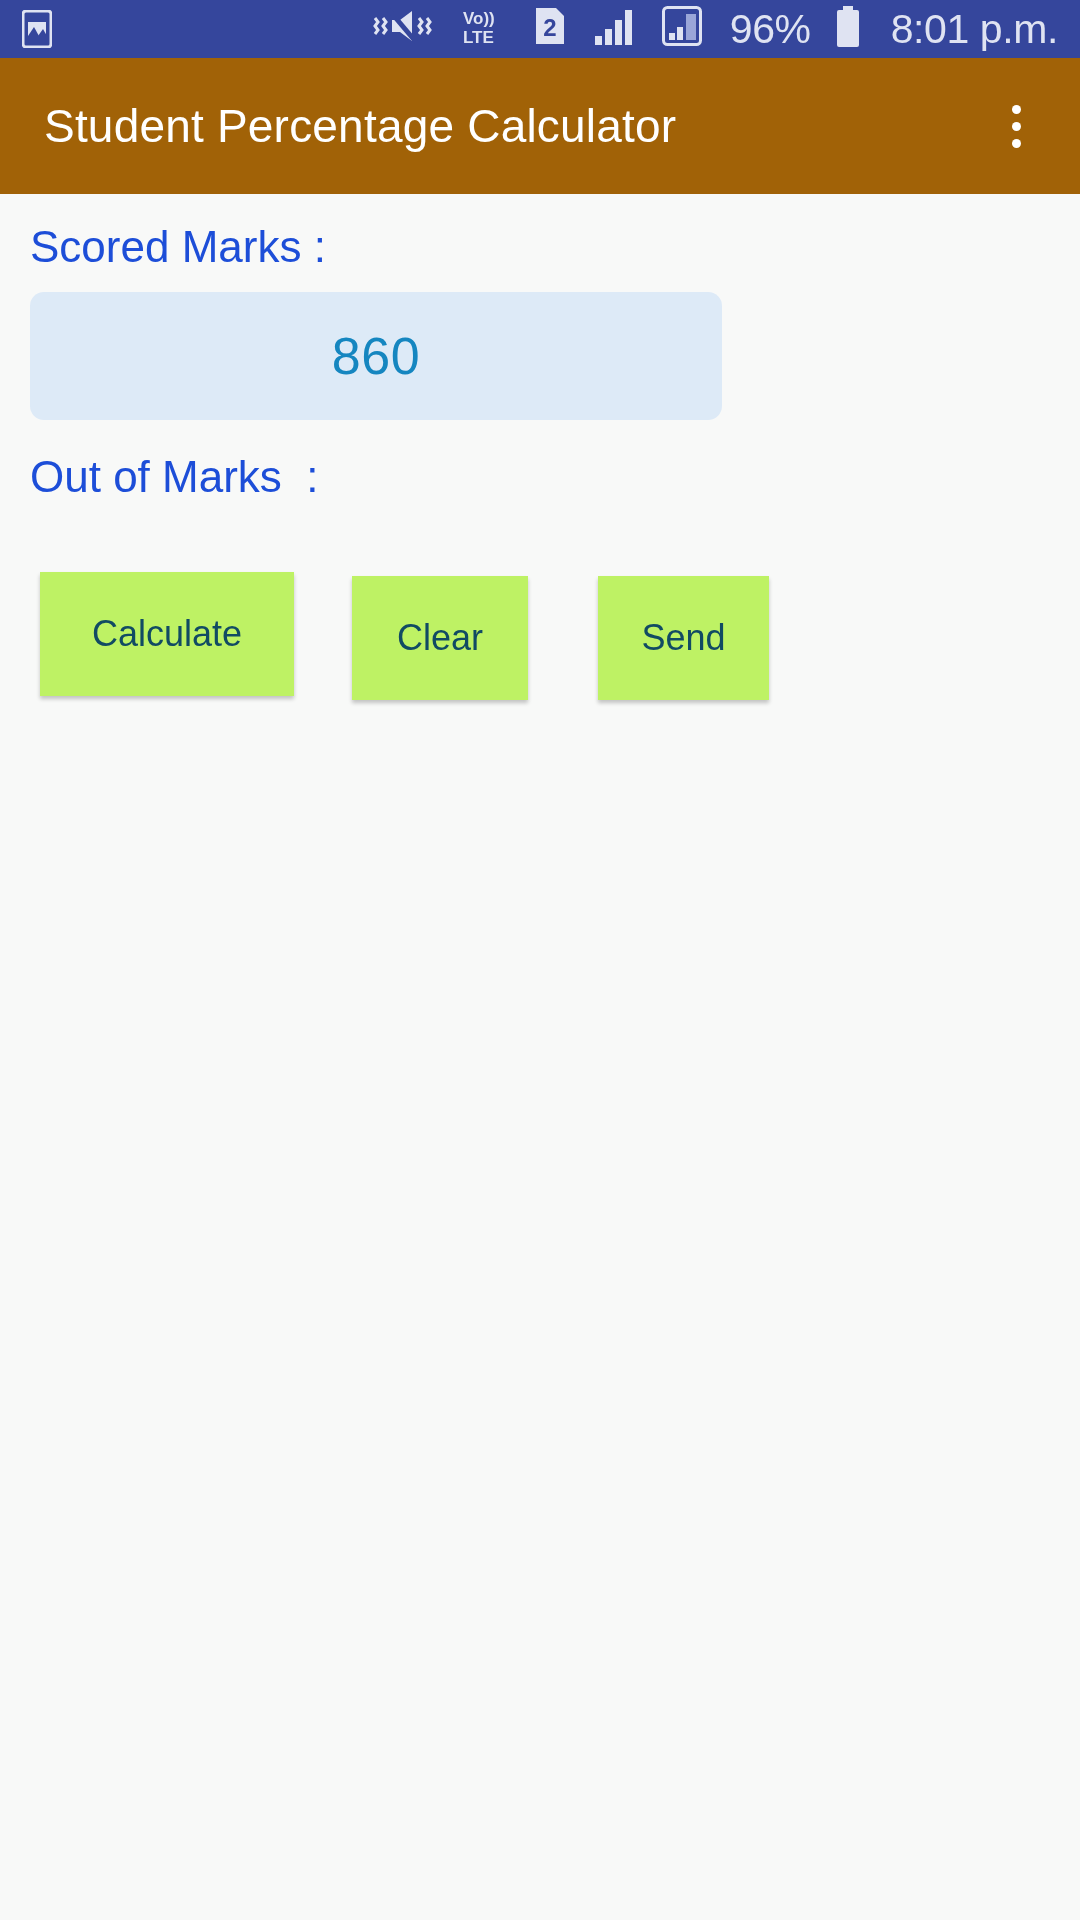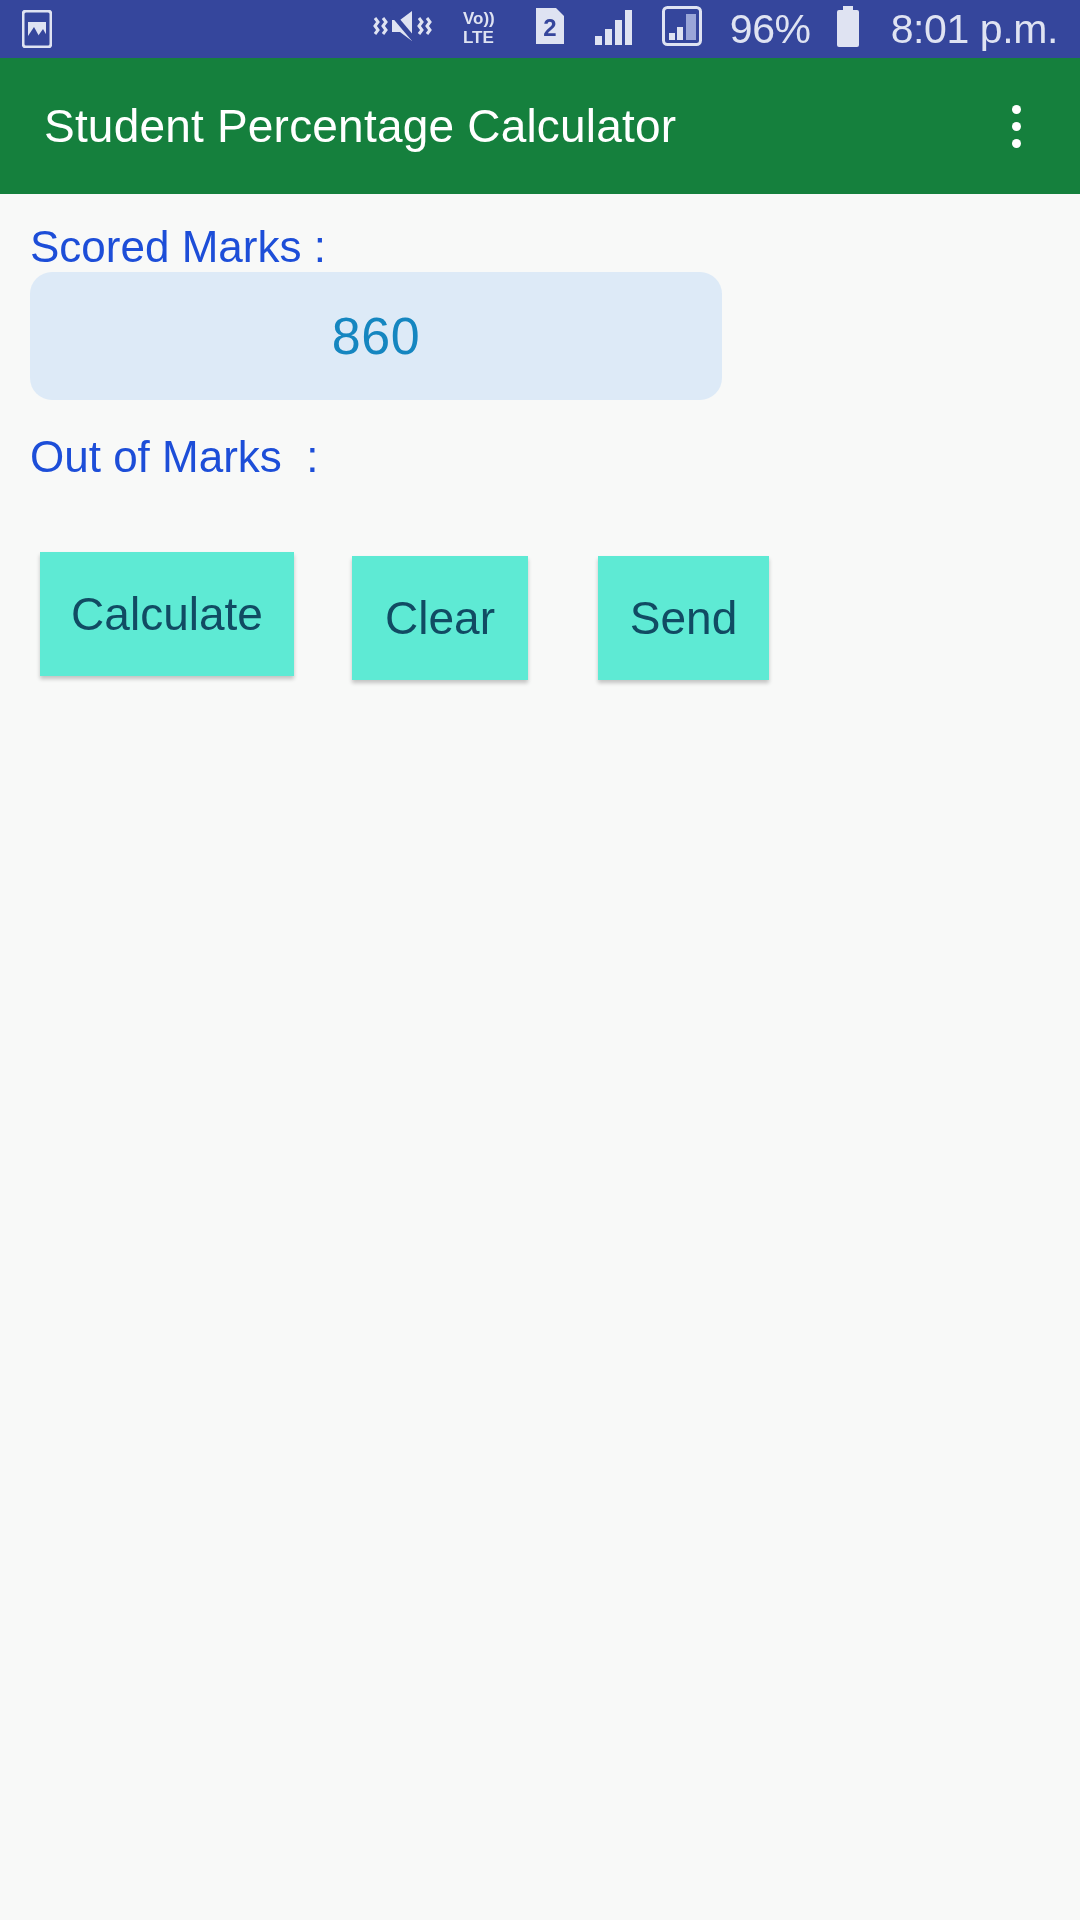--- a/index.html
+++ b/index.html
@@ -51,21 +51,21 @@
     font-family: "Liberation Sans", sans-serif;
     letter-spacing: -0.4px;
     white-space: nowrap;
   }
   .sb-pct { margin-right: -4px; }
   .sb-time { margin-left: 2px; }
 
   
   .app-bar {
     height: 136px;
-    background: #15803d;
+    background: #a16207;
     display: flex;
     align-items: center;
     padding: 0 36px 0 44px;
     flex: none;
     box-sizing: border-box;
   }
   .app-title {
     color: #ffffff;
     font-size: 46px;
     font-family: "Liberation Sans", sans-serif;
@@ -102,24 +102,25 @@
   .field-label {
     color: #1d4ed8;
     font-size: 44px;
     font-family: "Liberation Sans", sans-serif;
     white-space: pre;
   }
   .label-scored { margin-top: 28px; }
   .label-outof  { margin-top: 32px; }
 
   .input-box {
+    margin-top: 20px;
     width: 692px;
     height: 128px;
     background: #ddeaf7;
-    border-radius: 22px;
+    border-radius: 14px;
     display: flex;
     align-items: center;
     justify-content: center;
     position: relative;
     box-sizing: border-box;
   }
   .input-value {
     color: #1586c0;
     font-size: 52px;
     font-family: "Liberation Sans", sans-serif;
@@ -158,24 +159,24 @@
   }
 
   
   .button-row {
     margin-top: 70px;
     display: flex;
     align-items: flex-start;
     width: 790px;
   }
   .btn {
-    background: #5eead4;
+    background: #bef264;
     color: #114b63;
     font-family: "Liberation Sans", sans-serif;
-    font-size: 46px;
+    font-size: 36px;
     border: none;
     box-shadow: 0 3px 4px rgba(0,0,0,0.22);
     display: flex;
     align-items: center;
     justify-content: center;
     box-sizing: border-box;
     padding: 0;
   }
   .btn-calculate {
     width: 254px;

